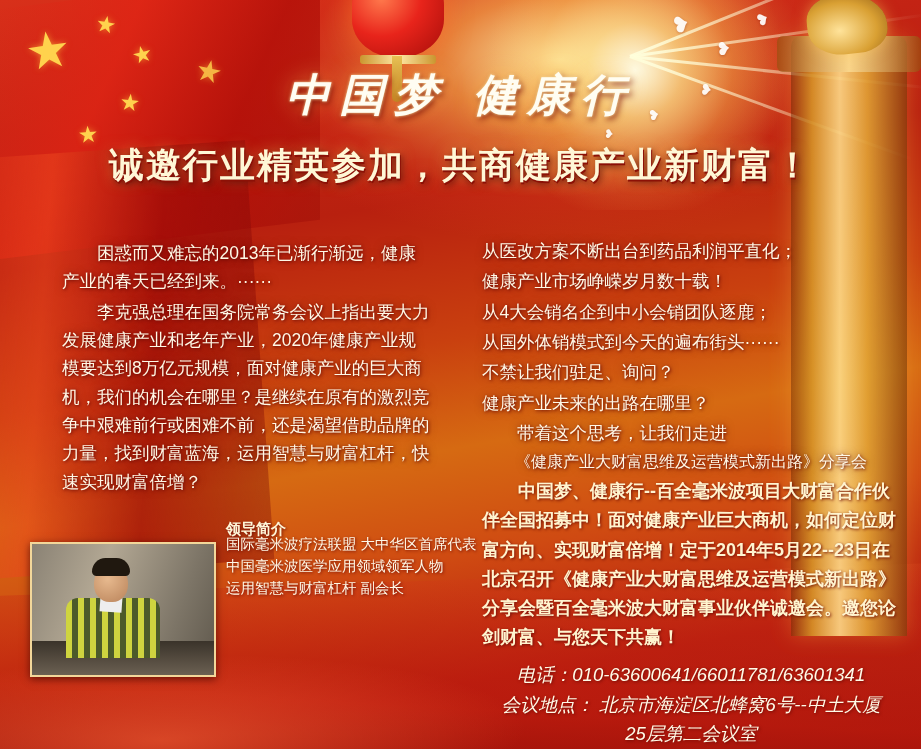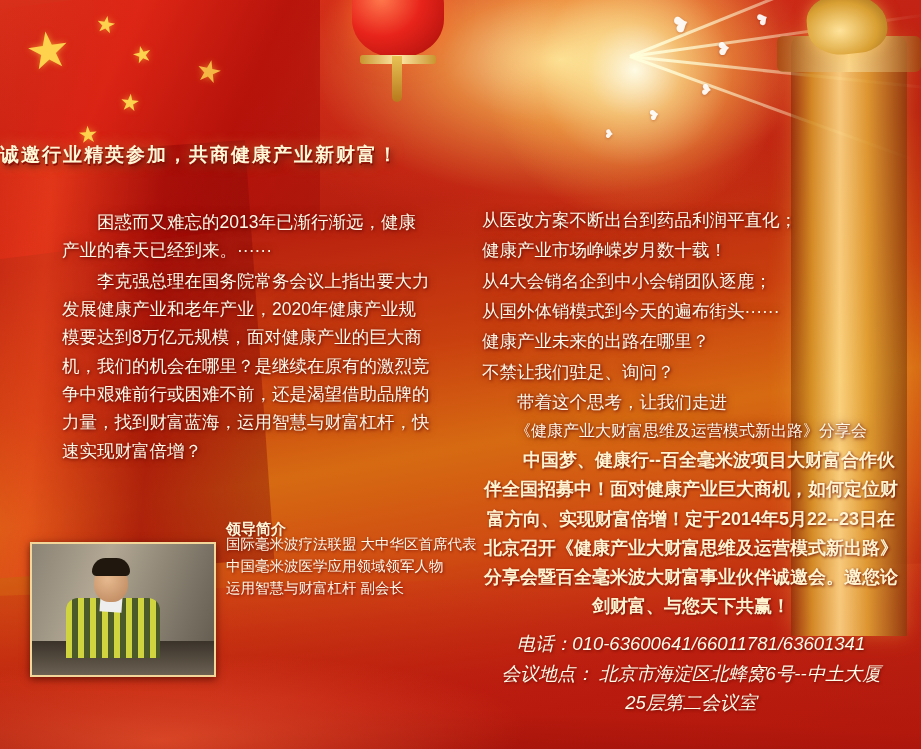--- a/index.html
+++ b/index.html
@@ -153,55 +153,56 @@
     color: #fffdf2;
     text-shadow:
       0 0 3px #ffe9a8,
       2px 3px 6px rgba(120,10,6,0.85),
       0 0 22px rgba(255,190,80,0.7);
     font-style: italic;
   }
   .title-sub {
     position: absolute;
     left: 0; right: 0; top: 142px;
-    font-size: 19px;
+    text-align: center;
+    font-size: 35px;
     font-weight: bold;
     letter-spacing: 2px;
     color: #fff7d6;
     text-shadow:
       1px 2px 0 #8c1006,
       2px 3px 7px rgba(80,6,4,0.9),
       0 0 14px rgba(255,200,90,0.55);
   }
 
   
   .col {
     position: absolute;
     color: #fff8e6;
     font-size: 17.5px;
     line-height: 1.62;
     text-shadow: 1px 1px 3px rgba(110,12,6,0.95), 0 0 8px rgba(90,8,4,0.6);
+    margin-top: 31px;
   }
   .col p { margin: 0 0 2px 0; }
   .col-left  { left: 62px;  top: 208px; width: 368px; }
   .col-right { left: 482px; top: 206px; width: 418px; }
   .indent { text-indent: 2em; }
 
   .emph-line {
     text-align: center;
     font-size: 16px;
     margin: 4px 0 6px 0;
   }
   .block-gold {
     color: #fff4cf;
     font-weight: bold;
     font-size: 18px;
     line-height: 1.62;
     text-shadow: 1px 1px 3px rgba(110,12,6,0.95);
-    text-align: center;
   }
   .contact {
     margin-top: 8px;
     text-align: center;
     font-size: 18.5px;
     line-height: 1.6;
     color: #fffbe8;
     text-shadow: 1px 1px 3px rgba(110,12,6,0.95);
     font-style: italic;
   }
@@ -297,34 +298,35 @@
   <div class="lantern"></div>
   <div class="lantern-tassel"></div>
 
   <span class="dove" style="left:672px; top:14px; font-size:22px; transform:rotate(-18deg)">❥</span>
   <span class="dove" style="left:716px; top:40px; font-size:18px; transform:rotate(-6deg)">❥</span>
   <span class="dove" style="left:756px; top:12px; font-size:16px; transform:rotate(-28deg)">❥</span>
   <span class="dove" style="left:700px; top:82px; font-size:15px; transform:rotate(8deg)">❥</span>
   <span class="dove" style="left:648px; top:108px; font-size:14px; transform:rotate(-12deg)">❥</span>
   <span class="dove" style="left:604px; top:128px; font-size:12px; transform:rotate(4deg)">❥</span>
 
+  <div class="title-main">中国梦 健康行</div>
   <div class="title-sub">诚邀行业精英参加，共商健康产业新财富！</div>
 
   <div class="col col-left">
     <p class="indent">困惑而又难忘的2013年已渐行渐远，健康产业的春天已经到来。······</p>
     <p class="indent">李克强总理在国务院常务会议上指出要大力发展健康产业和老年产业，2020年健康产业规模要达到8万亿元规模，面对健康产业的巨大商机，我们的机会在哪里？是继续在原有的激烈竞争中艰难前行或困难不前，还是渴望借助品牌的力量，找到财富蓝海，运用智慧与财富杠杆，快速实现财富倍增？</p>
   </div>
 
   <div class="col col-right">
     <p>从医改方案不断出台到药品利润平直化；</p>
     <p>健康产业市场峥嵘岁月数十载！</p>
     <p>从4大会销名企到中小会销团队逐鹿；</p>
     <p>从国外体销模式到今天的遍布街头······</p>
+    <p>不禁让我们驻足、询问？</p>
     <p>健康产业未来的出路在哪里？</p>
-    <p>不禁让我们驻足、询问？</p>
     <p class="indent">带着这个思考，让我们走进</p>
     <p class="emph-line">《健康产业大财富思维及运营模式新出路》分享会</p>
     <p class="block-gold indent">中国梦、健康行--百全毫米波项目大财富合作伙伴全国招募中！面对健康产业巨大商机，如何定位财富方向、实现财富倍增！定于2014年5月22--23日在北京召开《健康产业大财富思维及运营模式新出路》分享会暨百全毫米波大财富事业伙伴诚邀会。邀您论剑财富、与您天下共赢！</p>
     <div class="contact">
       <div>电话：010-63600641/66011781/63601341</div>
       <div>会议地点： 北京市海淀区北蜂窝6号--中土大厦</div>
       <div>25层第二会议室</div>
     </div>
   </div>
 

